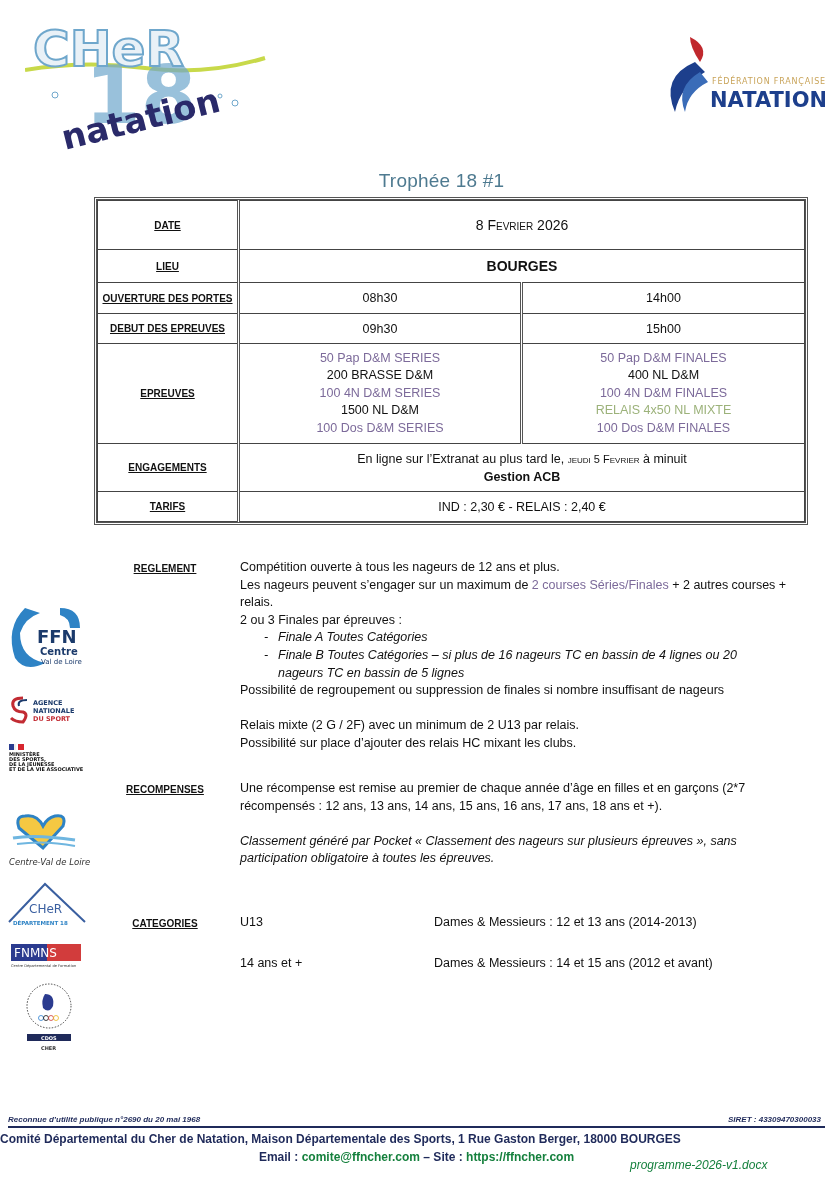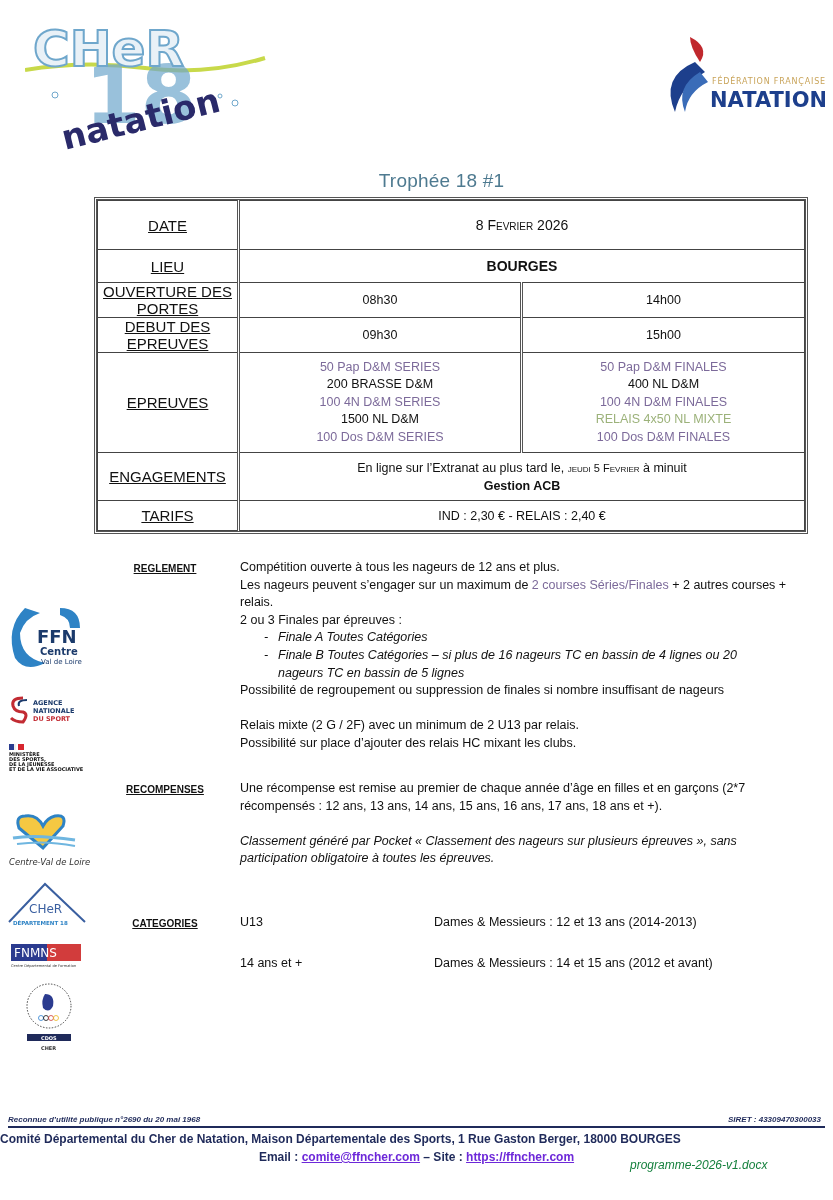--- a/index.html
+++ b/index.html
@@ -22,21 +22,21 @@
   #info-table {
     left: 94px; top: 197px; width: 714px;
     border: 3px double #555; box-sizing: border-box;
   }
   #info-table table { width: 100%; border-collapse: collapse; table-layout: fixed; }
   #info-table td {
     border: 1px solid #444; text-align: center; vertical-align: middle;
     font-size: 12.5px; padding: 0;
   }
   #info-table td.lbl {
-    width: 139px; font-size: 15px; font-weight: normal; text-decoration: underline;
+    width: 139px; font-size: 10px; font-weight: bold; text-decoration: underline;
     border-right: 3px double #555;
   }
   #info-table td.mid { border-right: 3px double #555; }
   .sc { font-variant: small-caps; }
   .ev { line-height: 17.6px; font-size: 12.5px; }
   .purple { color: #7c6a9a; }
   .green { color: #9cb27a; }
 
   
   .section-label {
@@ -52,21 +52,21 @@
 
   
   .side-logo { left: 5px; width: 85px; }
 
   
   #footer-line { left: 8px; width: 817px; top: 1126px; height: 0; border-top: 2px solid #1f2a5a; }
   #footer-left { left: 8px; top: 1115px; font-size: 8px; font-weight: bold; font-style: italic; color: #1f2a5a; }
   #footer-right { right: 12px; top: 1115px; font-size: 8px; font-weight: bold; font-style: italic; color: #1f2a5a; }
   #footer-addr { left: 0; width: 833px; top: 1132px; text-align: left; font-size: 12px; font-weight: bold; color: #1f2a5a; }
   #footer-contact { left: 0; width: 833px; top: 1150px; text-align: center; font-size: 12px; font-weight: bold; color: #1f2a5a; }
-  #footer-contact a { color: #6d28d9; text-decoration: underline; }
+  #footer-contact a { color: #15803d; }
   #filename { left: 630px; top: 1158px; font-size: 12px; font-style: italic; color: #15803d; }
 </style>
 </head>
 <body>
 
 <div id="logo-cher" class="abs">
   <svg width="250" height="150" viewBox="0 0 250 150">
     <path d="M0 62 Q60 52 120 60 T240 50" stroke="#c8d94a" stroke-width="4" fill="none"></path>
     <text x="60" y="115" font-family="DejaVu Sans, sans-serif" font-weight="bold" font-size="80" fill="#6fa7cc" opacity="0.7">18</text>
     <text x="8" y="58" font-family="DejaVu Sans, sans-serif" font-weight="bold" font-size="50" fill="#e9f1f7" stroke="#6fa7cc" stroke-width="2">CHeR</text>

